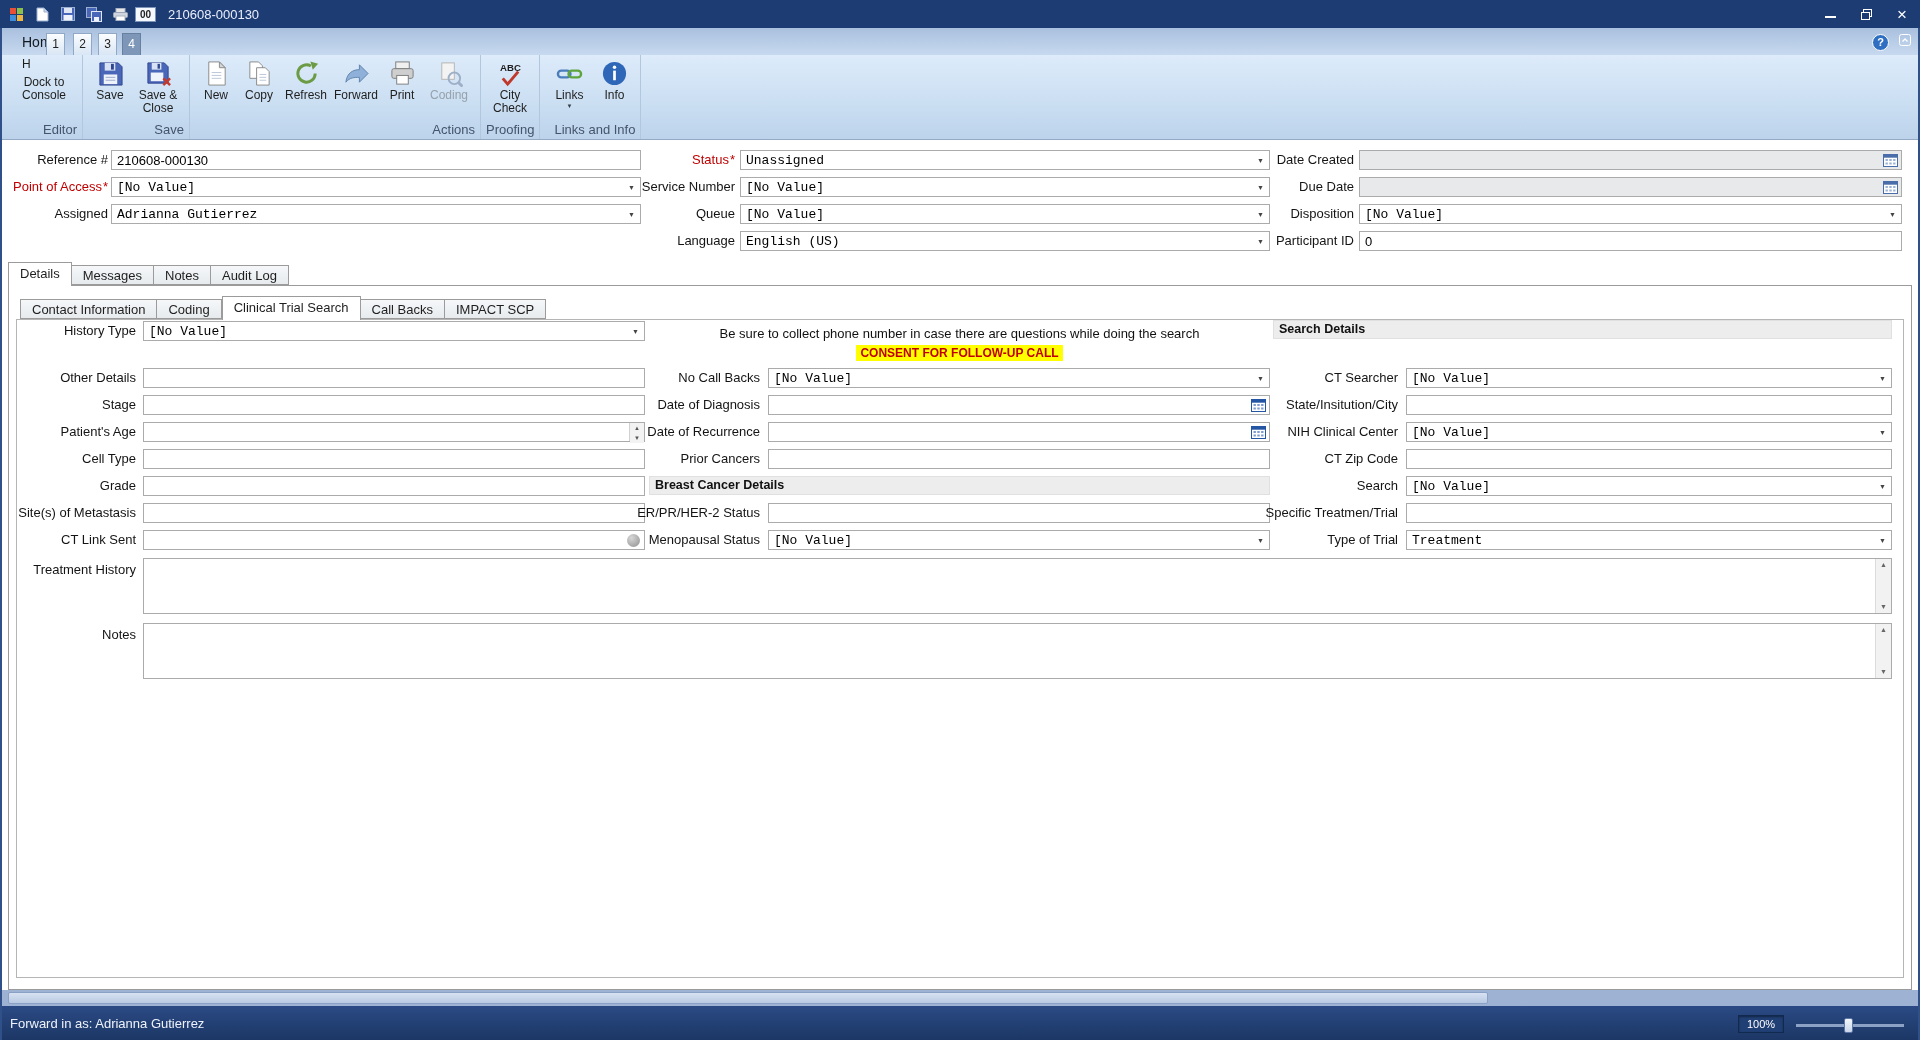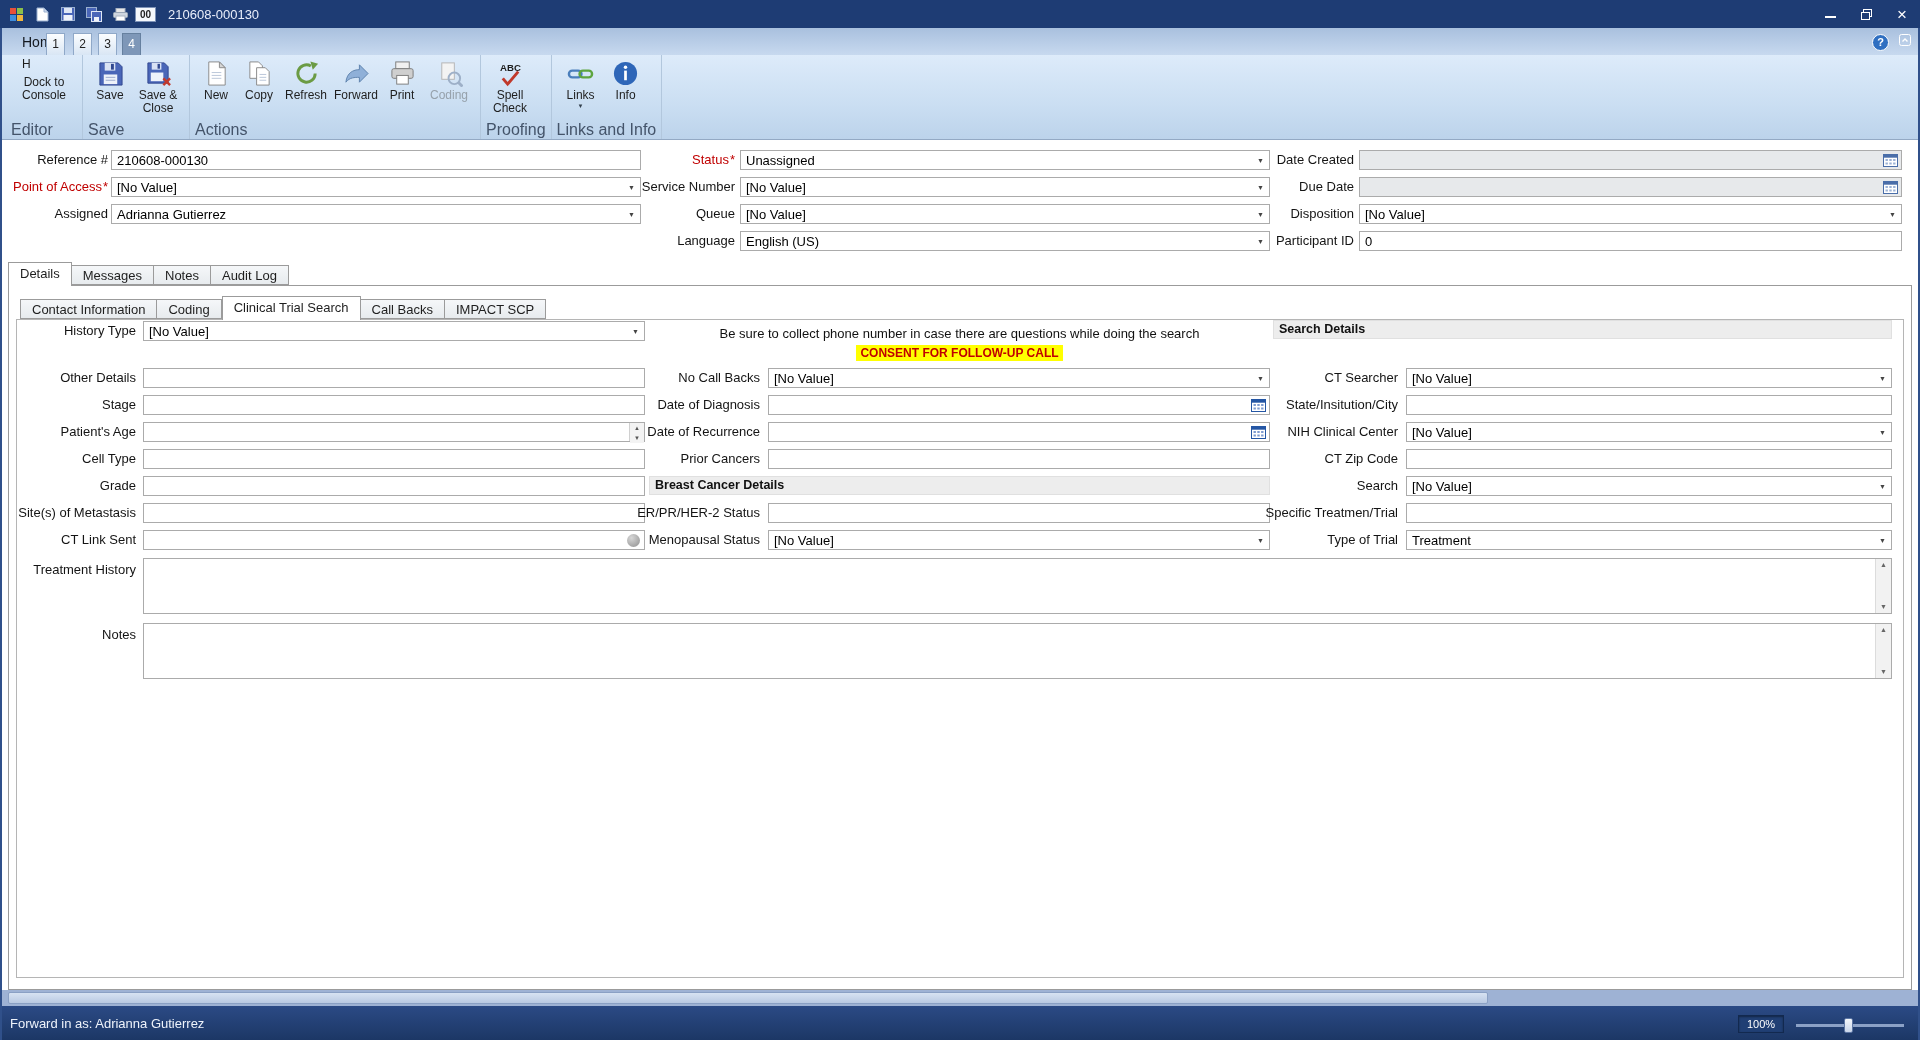--- a/index.html
+++ b/index.html
@@ -29,29 +29,29 @@
   .ribbon { position:absolute; top:55px; left:0; width:100%; height:85px; background:linear-gradient(#ddebfa,#cadef2 60%,#bcd3eb); border-bottom:1px solid #93a9c4; display:flex; align-items:stretch; padding-left:6px; z-index:50; }
   .frag-h { position:absolute; left:22px; top:57px; font-size:12px; color:#1e1e1e; z-index:56; }
   .rgroup { display:flex; flex-direction:column; border-right:1px solid #b2c7dd; padding:2px 5px 0; }
   .rbtns { flex:1; display:flex; align-items:flex-start; }
   .rbtn { display:flex; flex-direction:column; align-items:center; justify-content:flex-start; height:64px; padding:3px 2px 0; font-size:12px; color:#1e1e1e; text-align:center; border-radius:2px; }
   .rbtn.textonly { justify-content:center; padding-top:0; }
   .rbtn .ricon { width:27px; height:27px; margin-bottom:2px; flex:none; }
   .rbtn-label { line-height:13px; }
   .rbtn.disabled { color:#96a1ab; }
   .links-caret { font-size:6px; color:#33404d; margin-top:1px; }
-  .rgroup-label { height:17px; font-size:16px; color:#44546a; text-align:left; line-height:15px; }
+  .rgroup-label { height:17px; font-size:13px; color:#44546a; text-align:right; line-height:15px; }
 
   
   .flabel { position:absolute; height:20px; line-height:20px; font-size:13px; color:#141414; text-align:right; white-space:nowrap; }
   .req, .req span { color:#c00000; }
   .star { margin-left:1px; }
   .tin { position:absolute; height:20px; border:1px solid #ababab; background:#fff; font-size:13px; padding:0 5px; color:#000; outline:none; }
   .dd { position:absolute; height:20px; border:1px solid #ababab; background:#fff; display:flex; align-items:center; }
-  .dd-t { flex:1; font-size:13px; padding-left:5px; color:#000; white-space:nowrap; overflow:hidden; }
+  .dd-t { flex:1; font-size:13px; padding-left:5px; color:#000; white-space:nowrap; overflow:hidden;font-family:Liberation Mono, monospace; }
   .dd-a { width:17px; text-align:center; font-size:7px; color:#444; }
   .datef { position:absolute; height:20px; border:1px solid #ababab; background:#fff; display:flex; align-items:center; }
   .datef input { flex:1; min-width:0; border:none; height:100%; font-size:13px; padding:0 5px; background:transparent; outline:none; color:#000; }
   .cal-btn { width:22px; height:100%; display:flex; align-items:center; justify-content:center; }
   .datef.disabled { background:#e7e9eb; }
   .spin-btns { width:15px; height:100%; display:flex; flex-direction:column; border-left:1px solid #d0d0d0; }
   .spin-btns span { flex:1; font-size:6px; color:#555; text-align:center; line-height:10px; background:#f3f3f3; }
   .circle-icon { width:13px; height:13px; border-radius:50%; background:radial-gradient(circle at 35% 30%,#d6d6d6,#8f8f8f); margin-right:4px; flex:none; }
   .sect { position:absolute; height:19px; background:#ededed; border:1px solid #e0e0e0; font-size:12.5px; font-weight:bold; line-height:17px; padding-left:5px; color:#111; }
   .instr { position:absolute; left:649px; width:621px; text-align:center; font-size:13px; color:#111; }
@@ -266,21 +266,21 @@
       <div class="rgroup-label">Actions</div>
     </div>
 
     <div class="rgroup">
       <div class="rbtns">
         <div class="rbtn" style="width:48px">
           <svg class="ricon" viewBox="0 0 28 28">
               <text x="14" y="11" text-anchor="middle" font-size="10" font-weight="bold" fill="#1e1e1e">ABC</text>
               <path d="M6 19l5 6 11-13" fill="none" stroke="#c0392b" stroke-width="3"></path>
             </svg>
-          <span class="rbtn-label">Spell Check</span>
+          <span class="rbtn-label">City Check</span>
         </div>
       </div>
       <div class="rgroup-label">Proofing</div>
     </div>
 
     <div class="rgroup">
       <div class="rbtns">
         <div class="rbtn" style="width:48px">
           <svg class="ricon" viewBox="0 0 28 28">
               <rect x="2" y="11" width="13" height="7" rx="3.5" fill="none" stroke="#4a7ebb" stroke-width="2.5"></rect>

